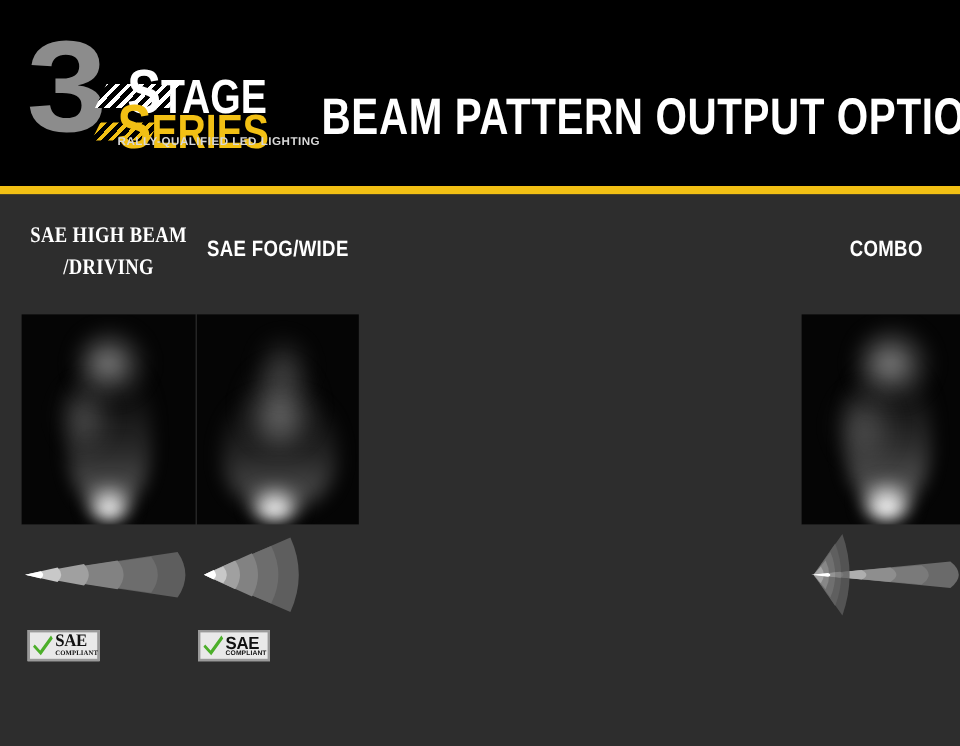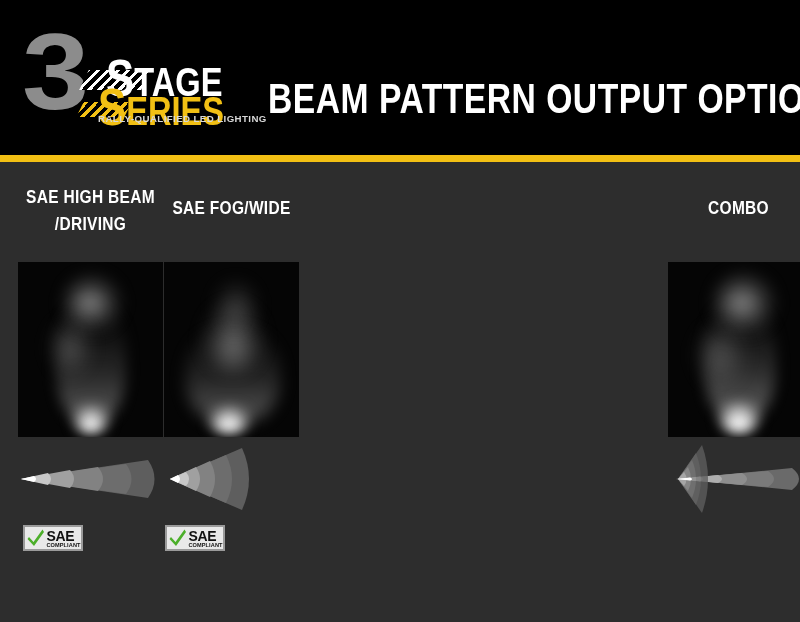--- a/index.html
+++ b/index.html
@@ -162,21 +162,21 @@
   
   .sae-badge {
     position: absolute;
     top: 363px;
     width: 60px; height: 26px;
     background: #e9e9e9;
     border: 2px solid #9a9a9a;
     box-sizing: border-box;
     display: flex;
     align-items: center;
-    justify-content: center;
+    justify-content: flex-start;
     padding-left: 2px;
   }
   .sae-check {
     width: 18px; height: 20px;
     flex: 0 0 auto;
     position: relative;
   }
   .sae-text {
     display: flex;
     flex-direction: column;
@@ -213,21 +213,21 @@
     <div class="logo-series"><span class="cap">S</span><span>ERIES</span></div>
     <div class="logo-tag">RALLY-QUALIFIED LED LIGHTING</div>
   </div>
 
   <div class="header-title">BEAM PATTERN OUTPUT OPTIONS</div>
 </div>
 <div class="yellow-bar"></div>
 
 <div class="stage">
 
-  <div class="col" style="left:18px; width:145px;">
+  <div class="col" style="left:18px; width:145px;font-family:Liberation Serif, serif;">
     <div class="col-label">
       <div>SAE HIGH BEAM</div>
       <div>/DRIVING</div>
     </div>
 
     <div class="photo" style="left:0px; width:145px; height:175px;">
       <div class="glowwrap">
         <div class="g" style="left:52px; top:140px; width:42px; height:32px; background:radial-gradient(ellipse at 50% 70%, #ffffff 0%, #d8d8d8 28%, rgba(120,120,120,0.5) 55%, rgba(0,0,0,0) 80%);"></div>
         <div class="g" style="left:38px; top:30px; width:70px; height:130px; border-radius:45% 45% 40% 40%; background:linear-gradient(to top, rgba(215,215,215,0.42) 0%, rgba(150,150,150,0.26) 35%, rgba(70,70,70,0.12) 70%, rgba(0,0,0,0) 100%); filter:blur(7px);"></div>
         <div class="g" style="left:46px; top:12px; width:58px; height:58px; background:radial-gradient(ellipse at 45% 50%, rgba(235,235,235,0.62) 0%, rgba(140,140,140,0.3) 45%, rgba(0,0,0,0) 78%); filter:blur(8px);"></div>

